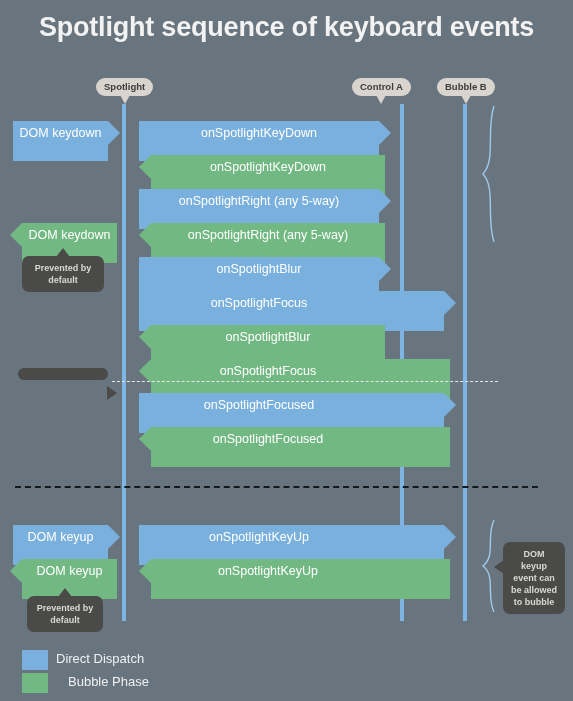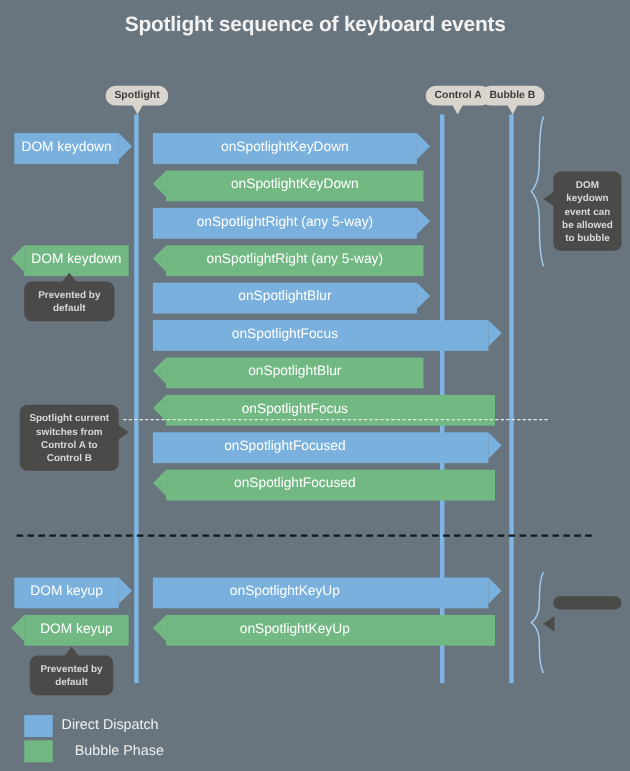--- a/index.html
+++ b/index.html
@@ -17,21 +17,21 @@
     background: #68747e;
     overflow: hidden;
   }
   
   .title {
     position: absolute;
     left: 0; top: 12px;
     width: 573px;
     text-align: center;
     color: #f2f2f2;
-    font-size: 19px;
+    font-size: 27px;
     font-weight: bold;
     letter-spacing: -0.2px;
   }
   .subtitle {
     position: absolute;
     left: 0; top: 42px;
     width: 573px;
     text-align: center;
     color: #1d2326;
     font-size: 12.5px;
@@ -61,21 +61,21 @@
     bottom: -8px;
     margin-left: -5px;
     width: 0; height: 0;
     border-left: 5px solid transparent;
     border-right: 5px solid transparent;
     border-top: 9px solid #d9d5ce;
   }
   
   .arrow {
     position: absolute;
-    height: 28px;
+    height: 40px;
     line-height: 24px;
     color: #ffffff;
     font-size: 12.5px;
     box-sizing: border-box;
     white-space: nowrap;
   }
   .arrow.blue  { background: #79b0dd; }
   .arrow.green { background: #72b883; }
   
   .arrow.right::after {
@@ -171,21 +171,21 @@
   <div class="title">Spotlight sequence of keyboard events</div>
 
   <div class="lifeline" style="left:122px; top:104px; height:517px;"></div>
   <div class="lifeline" style="left:400px; top:104px; height:517px;"></div>
   <div class="lifeline" style="left:463px; top:104px; height:517px;"></div>
 
   <div class="actor" style="left:96px; top:78px;">
     <span>Spotlight</span>
     <span class="tail"></span>
   </div>
-  <div class="actor" style="left:387px; top:78px;">
+  <div class="actor" style="left:352px; top:78px;">
     <span>Control A</span>
     <span class="tail"></span>
   </div>
   <div class="actor" style="left:437px; top:78px;">
     <span>Bubble B</span>
     <span class="tail"></span>
   </div>
 
   <div class="arrow blue right" style="left:13px; top:121px; width:95px;">
     <span class="lbl">DOM keydown</span>
@@ -254,41 +254,37 @@
   <div class="divider-dash-white" style="left:112px; top:381px; width:386px;"></div>
   <div class="divider-dash-black" style="left:15px; top:486px; width:523px;"></div>
 
   <div class="callout" style="left:22px; top:256px; width:82px;">
     <span class="tail-up"></span>
     <span>Prevented by default</span>
   </div>
 
   <div class="callout" style="left:18px; top:368px; width:90px;">
     <span class="tail-right"></span>
-    <span>Spotlight current switches from Control A to Control B</span>
   </div>
 
   <div class="callout" style="left:27px; top:596px; width:76px;">
     <span class="tail-up"></span>
     <span>Prevented by default</span>
   </div>
 
   <svg class="brace" style="left:480px; top:104px;" width="22" height="140" viewBox="0 0 22 140">
     <path d="M14 2 C6 26 16 56 3 70 C16 84 6 114 14 138" fill="none" stroke="#9fc9ea" stroke-width="1.4"></path>
   </svg>
-  <div class="callout" style="left:503px; top:156px; width:62px;">
-    <span class="tail-left"></span>
-    <span>DOM keydown event can be allowed to bubble</span>
-  </div>
 
   <svg class="brace" style="left:480px; top:518px;" width="22" height="96" viewBox="0 0 22 96">
     <path d="M14 2 C6 18 16 38 3 48 C16 58 6 78 14 94" fill="none" stroke="#9fc9ea" stroke-width="1.4"></path>
   </svg>
   <div class="callout" style="left:503px; top:542px; width:62px;">
     <span class="tail-left"></span>
+    <span>DOM keyup event can be allowed to bubble</span>
   </div>
 
   <div class="legend-swatch" style="left:22px; top:650px; background:#79b0dd;"></div>
   <div class="legend-text" style="left:56px; top:651px;text-align:right;">Direct Dispatch</div>
 
   <div class="legend-swatch" style="left:22px; top:673px; background:#72b883;"></div>
   <div class="legend-text" style="left:68px; top:674px;text-align:right;">Bubble Phase</div>
 
 </div>
 

